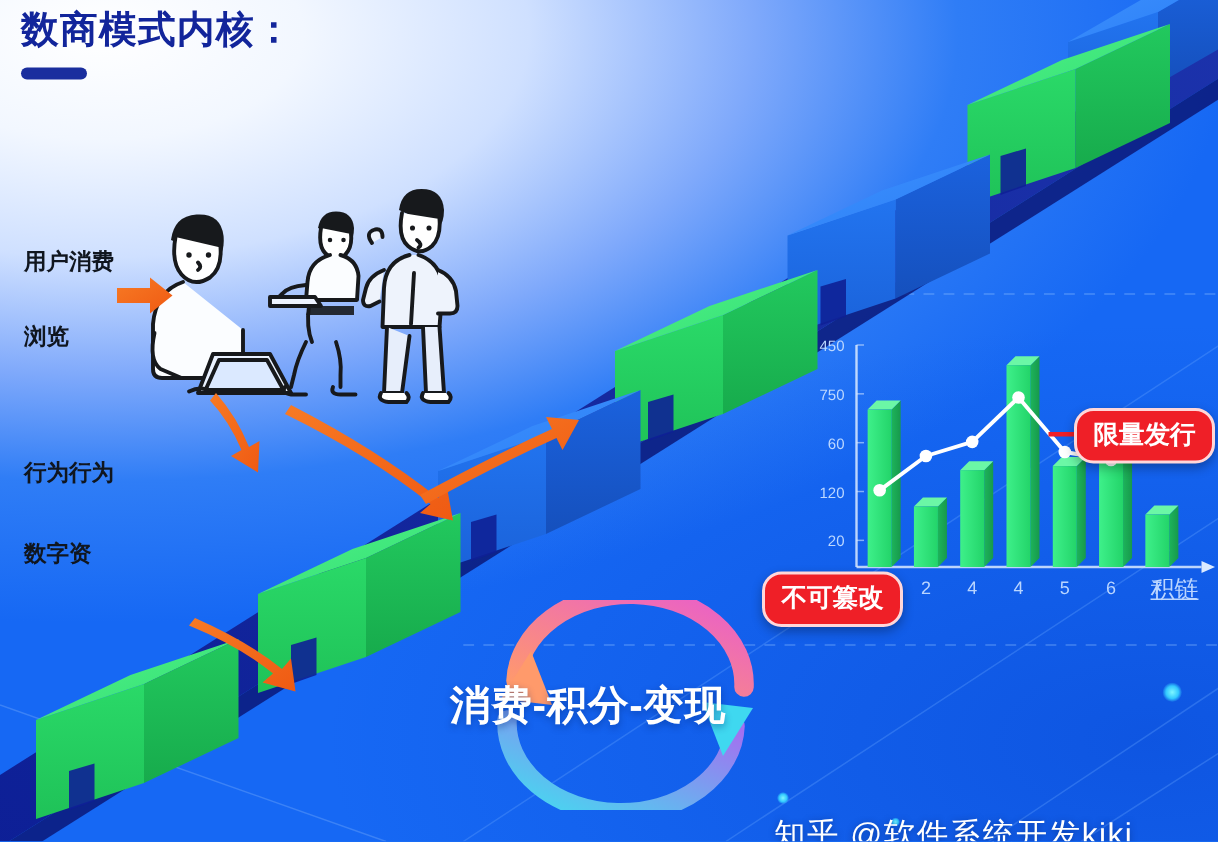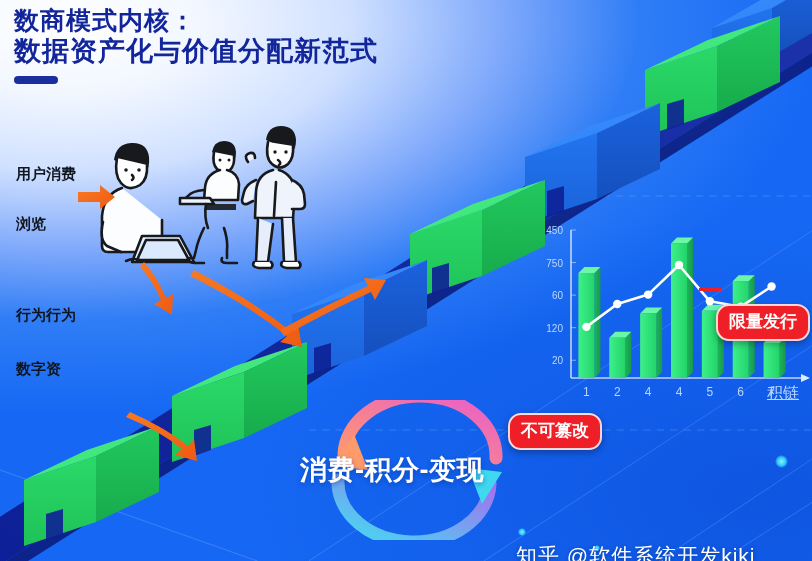--- a/index.html
+++ b/index.html
@@ -75,21 +75,20 @@
     color:#bcd6ff;font-size:16px;white-space:nowrap;text-decoration:underline;
   }
 
   
   .badge{
     position:absolute;z-index:32;background:#ef1f27;color:#fff;
     font-weight:bold;font-size:17px;border-radius:13px;
     padding:4px 11px 6px;white-space:nowrap;
     box-shadow:0 3px 7px rgba(0,0,0,.3);
     border:2px solid #ffd7d9;
-    margin-top:32px;
   }
   .badge-limit{left:716px;top:272px;}
   .badge-immutable{left:508px;top:381px;}
   .badge-stem{position:absolute;z-index:31;background:#ef1f27;height:3px;}
 
   
   .watermark{
     position:absolute;left:516px;top:542px;z-index:40;
     color:#ffffff;font-size:21px;letter-spacing:1px;white-space:nowrap;
     text-shadow:0 1px 4px rgba(0,30,90,.5);
@@ -205,21 +204,20 @@
         <path d="M 84 456 L 147 426 L 147 492 L 84 522 Z" fill="url(#cubeGrnR)"></path>
         <path d="M 12 480 L 84 456 L 84 522 L 12 546 Z" fill="url(#cubeGrnL)"></path>
         <path d="M 12 480 L 75 450 L 147 426 L 84 456 Z" fill="url(#cubeGrnTop)"></path>
         <path d="M 34 514 L 51 509 L 51 534 L 34 540 Z" fill="#0e2096" opacity="0.9"></path>
       </g>
     </svg>
   </div>
 
   <div class="title-wrap">
     <div class="title-l1">数商模式内核：</div>
-    <div class="title-l2">数据资产化与价值分配新范式</div>
     <div class="title-rule"></div>
   </div>
 
   <div class="people">
     <svg viewBox="0 0 240 165">
       <g fill="none" stroke="#17191c" stroke-width="2.6" stroke-linecap="round" stroke-linejoin="round">
 
         <path d="M28 42 q2-16 17-17 q16-1 18 14 q1 11-4 16" fill="#17191c" stroke="none"></path>
         <path d="M31 40 q-3 17 4 25 q8 9 19 2 q8-6 7-20" fill="#fff"></path>
         <circle cx="40" cy="52" r="1.8" fill="#17191c" stroke="none"></circle>

